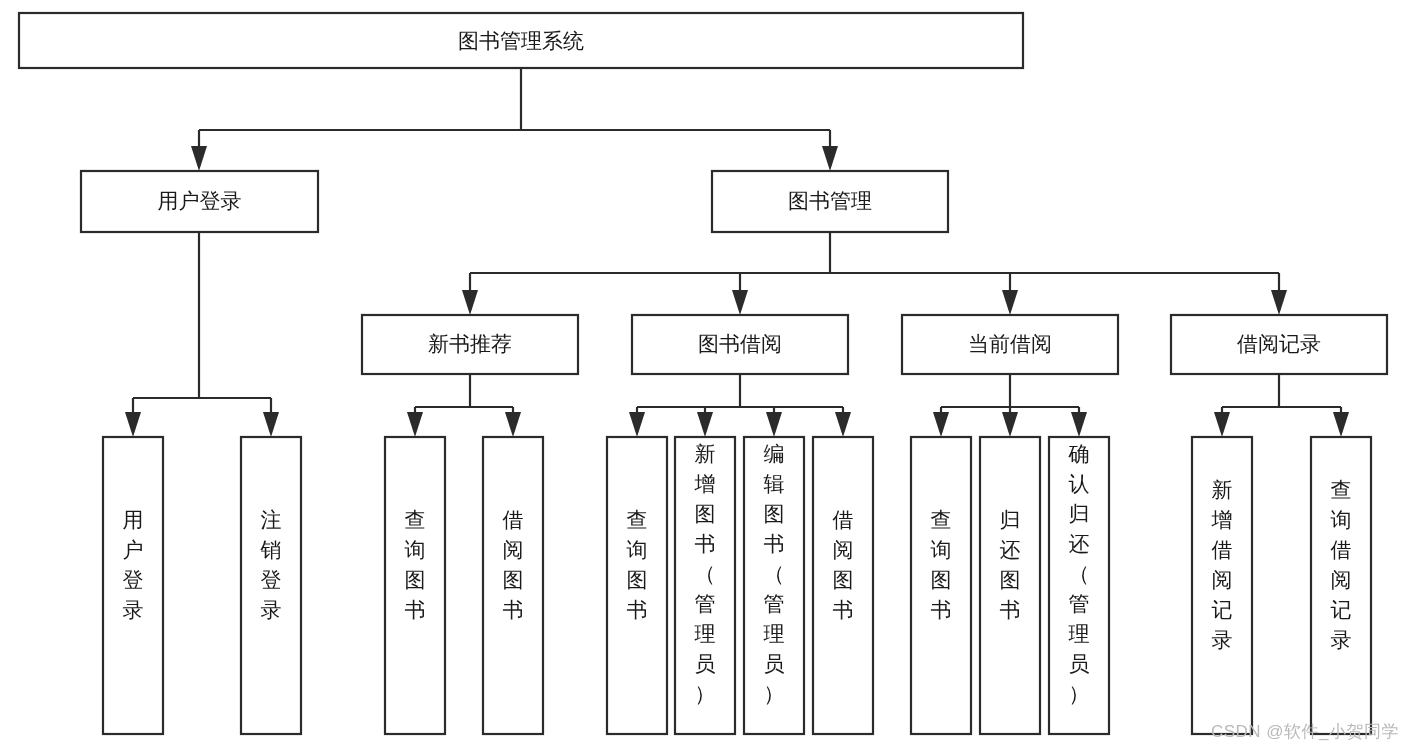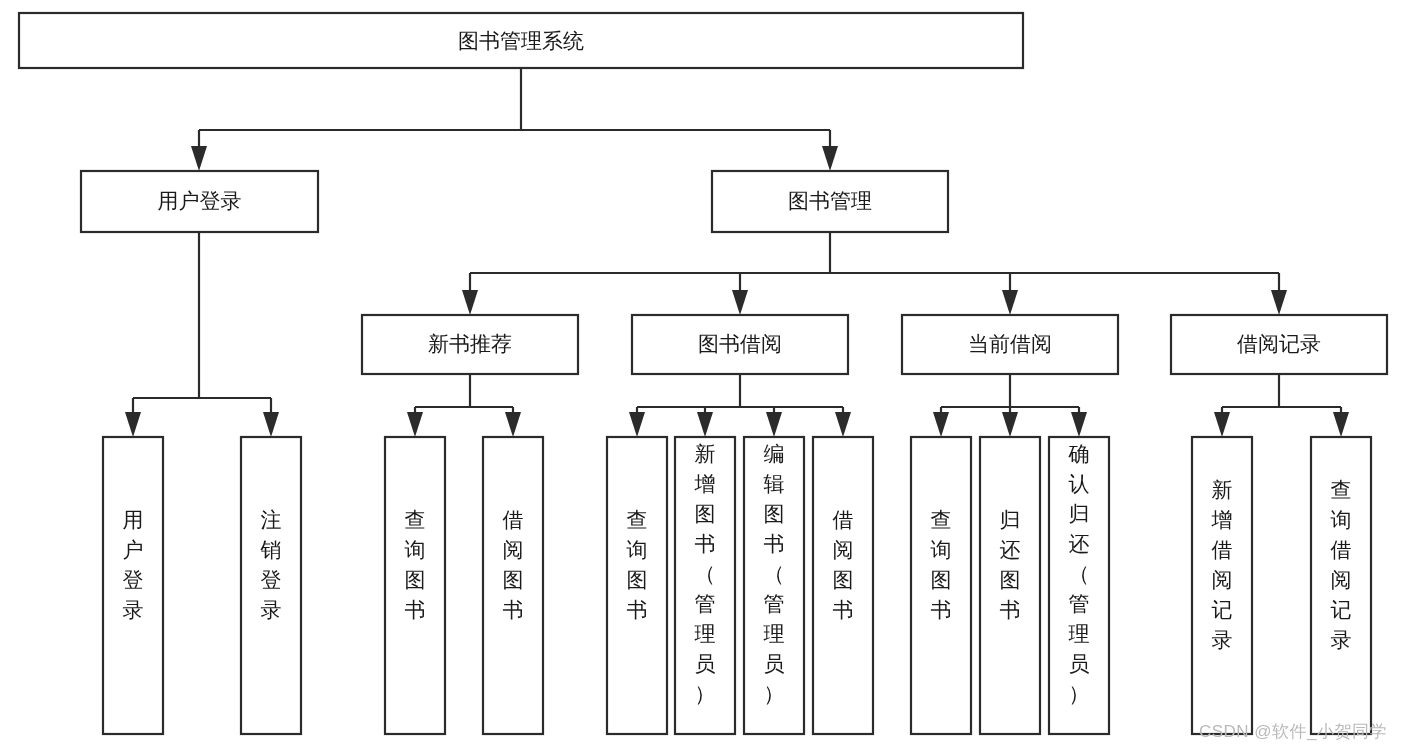--- a/index.html
+++ b/index.html
@@ -43,21 +43,21 @@
     stroke: #2b2b2b;
     stroke-width: 2.2;
     fill: none;
   }
   .arrow-head {
     fill: #2b2b2b;
     stroke: none;
   }
   .watermark {
     position: absolute;
-    right: 18px;
+    right: 6px;
     bottom: 4px;
     font-family: "Liberation Sans", "DejaVu Sans", sans-serif;
     font-size: 17px;
     color: #b9b9b9;
     letter-spacing: 0.5px;
     white-space: nowrap;
     pointer-events: none;
   }
 </style>
 </head>

